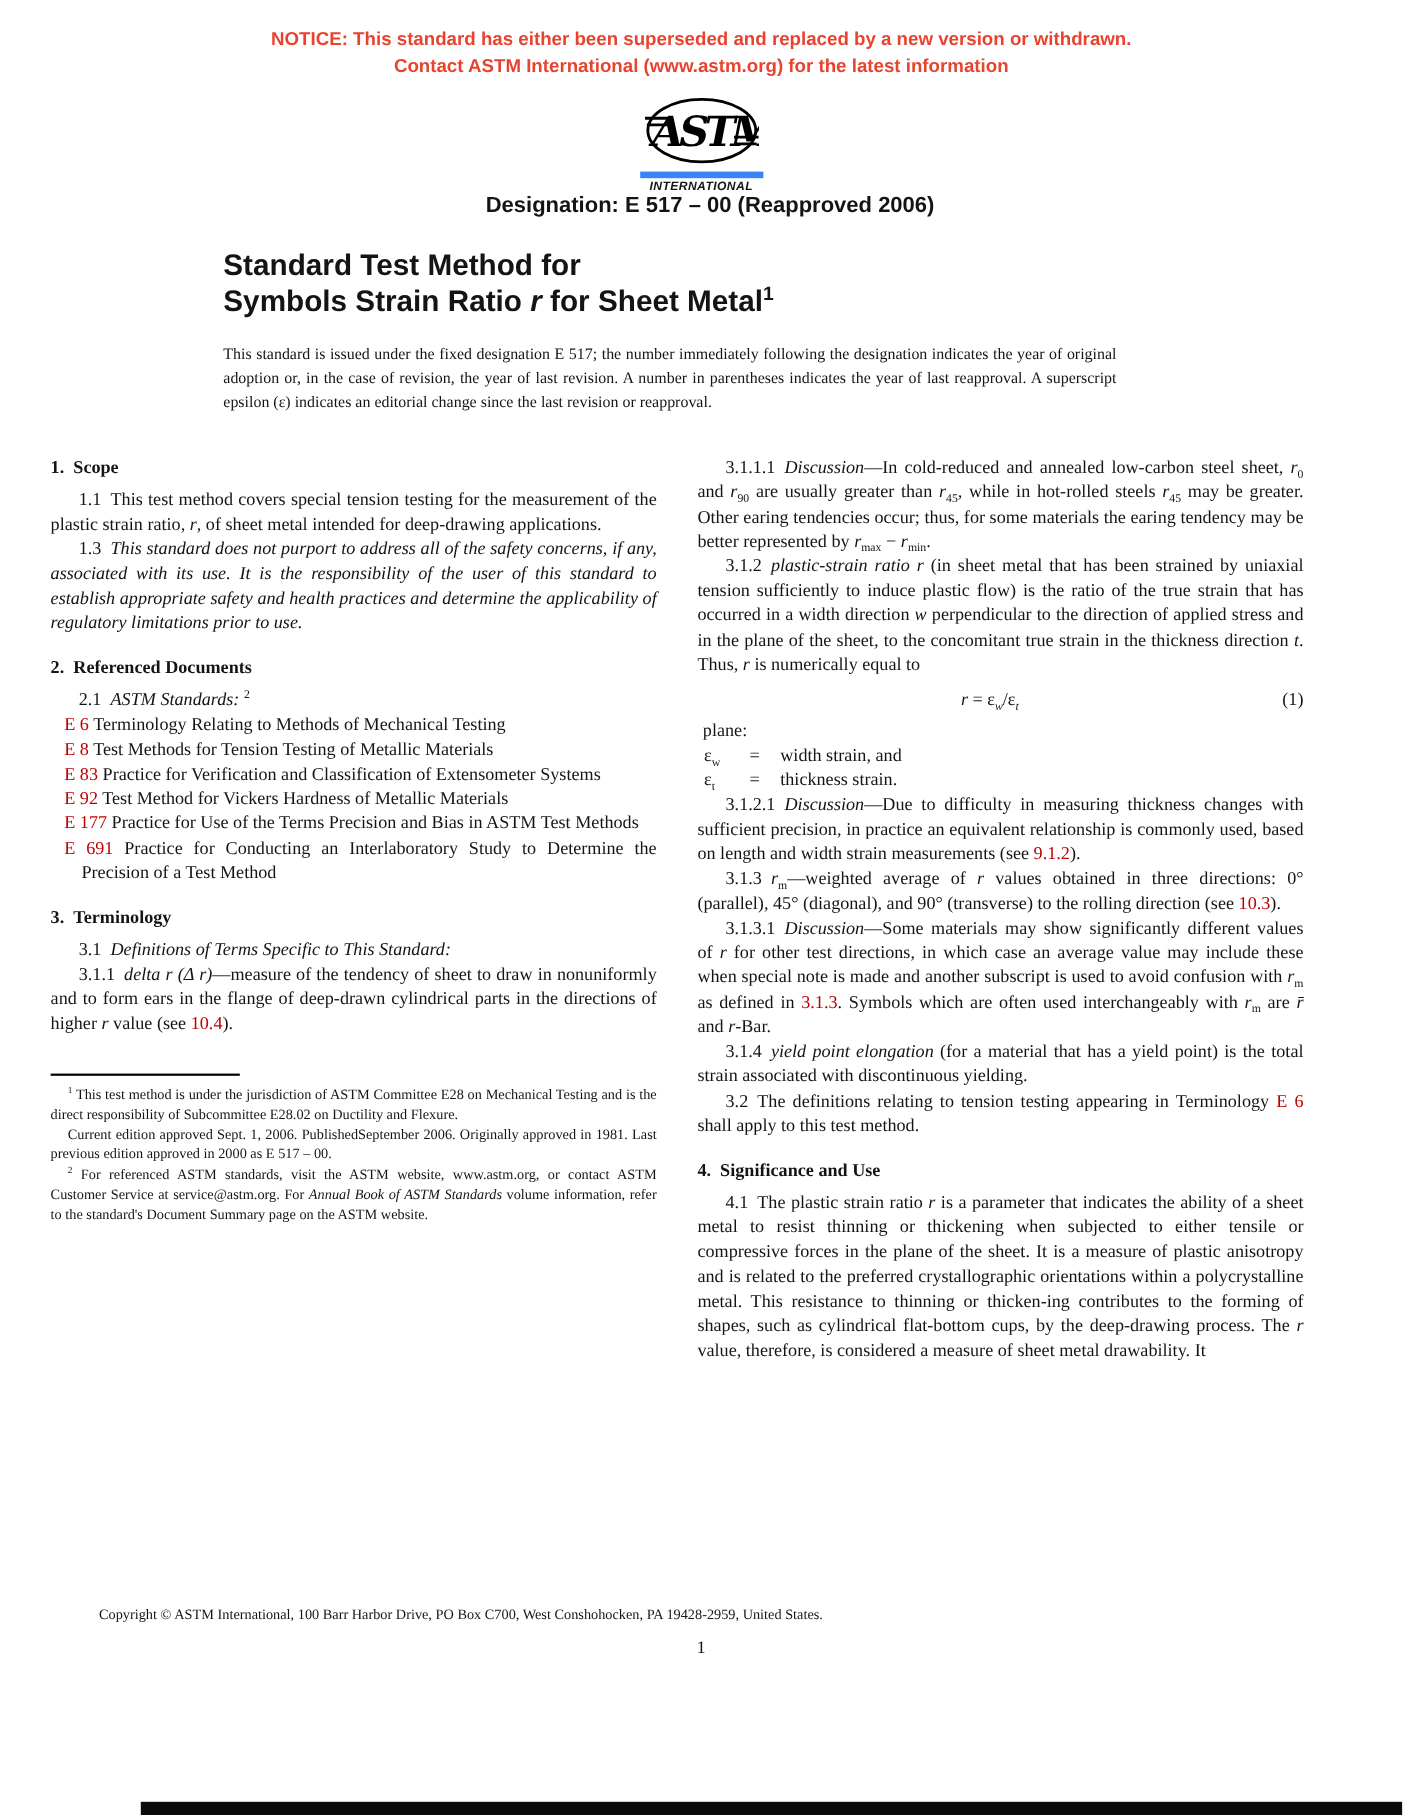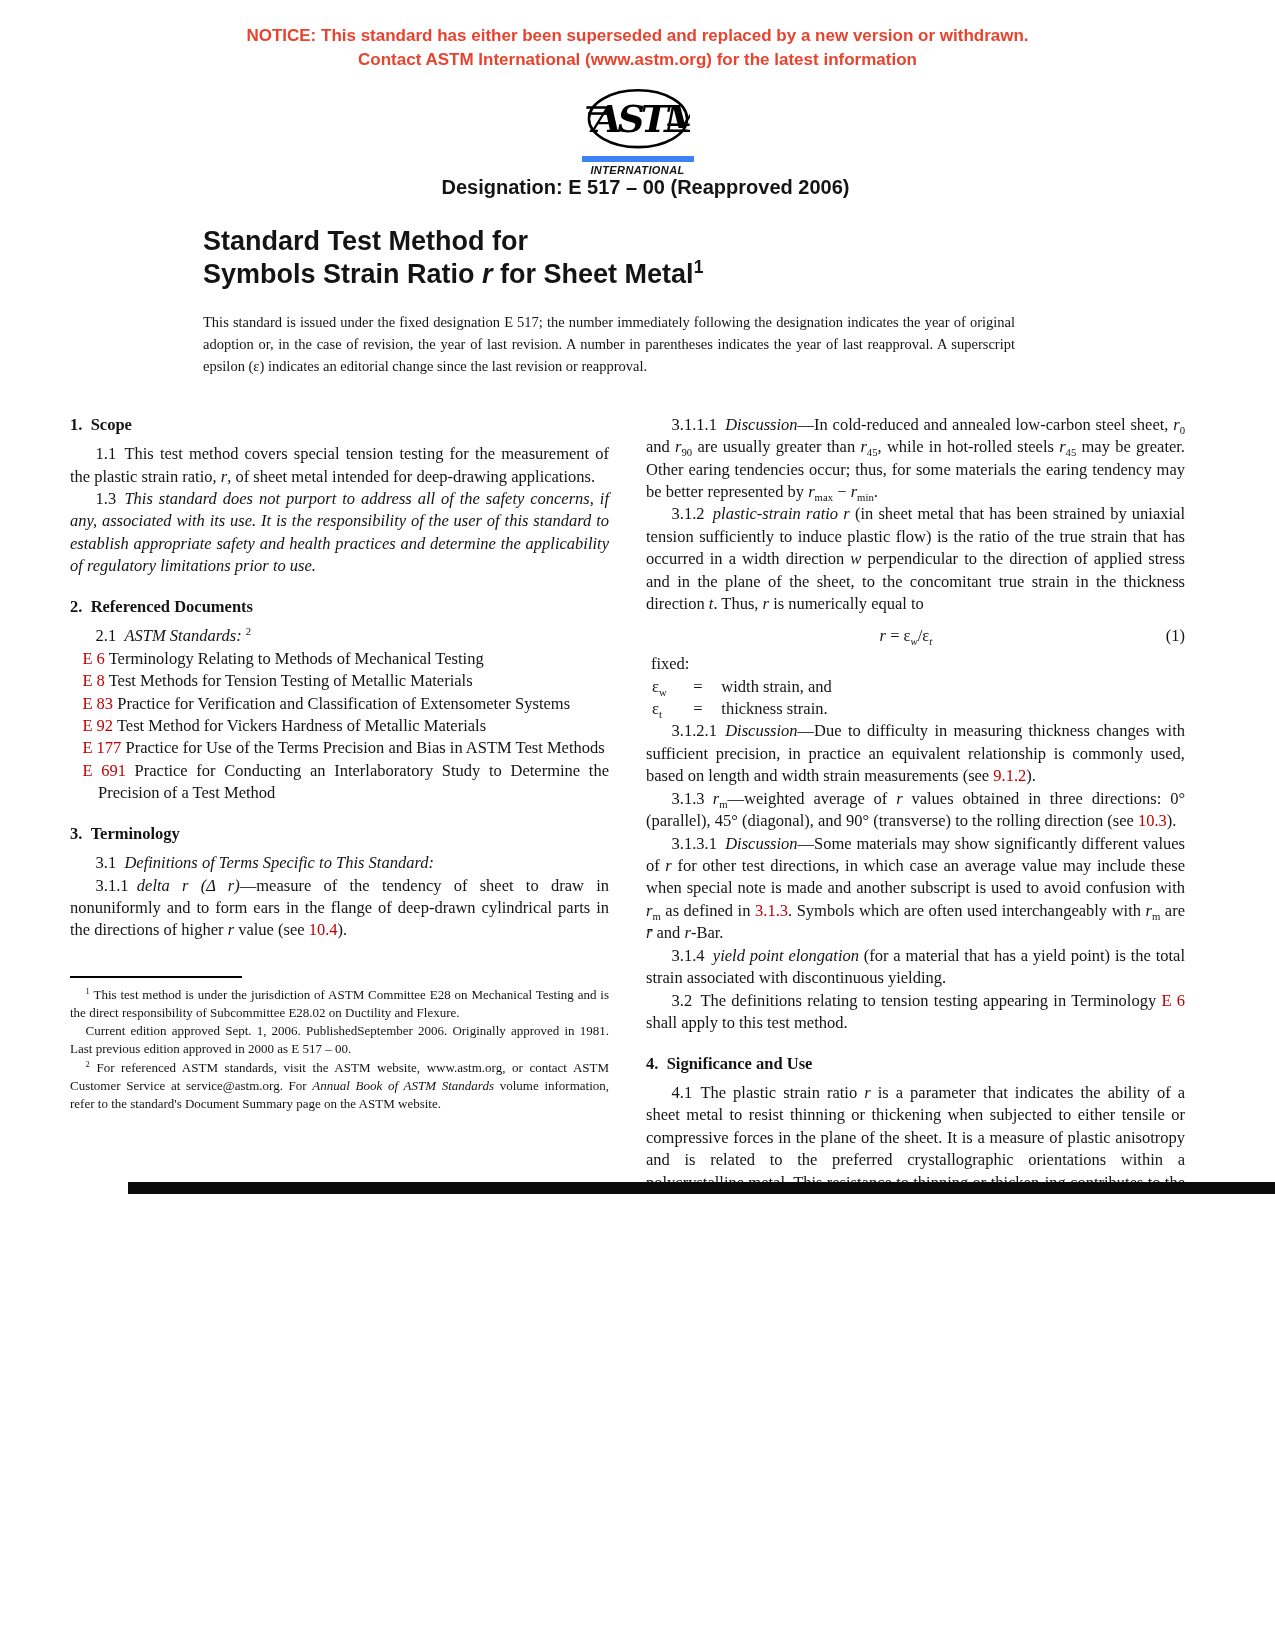--- a/index.html
+++ b/index.html
@@ -1,37 +1,37 @@
 <!DOCTYPE html>
 <html style="--notice-red: #e8432e; --link-red: #c00000;"><head>
 <meta charset="utf-8">
 <style>
   * { box-sizing: border-box; }
   html,body { margin:0; padding:0; background:#fff; }
   body { font-family:"Liberation Serif", serif; color:#141414; }
-  .page { position:relative; width:1275px; height:1194px; background:#fff; overflow:hidden; margin:0 auto; }
+  .page { position:relative; width:1275px; height:1650px; background:#fff; overflow:hidden; margin:0 auto; }
 
   .notice { padding-top:24px; text-align:center; font-family:"Liberation Sans",sans-serif;
             font-weight:700; font-size:17px; line-height:1.4; color:var(--notice-red,#e8432e); }
 
   .header-row { display:flex; align-items:center; margin:14px 90px 0 90px;flex-direction:column; }
   .logo { width:120px; text-align:center; flex:0 0 auto; }
   .logo-mark { width:104px; height:74px; display:block; margin:0 auto; }
   .logo-letters { font-family:"DejaVu Serif", serif; font-weight:bold; font-style:italic;
                   font-size:44px; letter-spacing:-5px; }
   .logo-sub { font-family:"Liberation Sans",sans-serif; font-weight:700; font-style:italic;
               font-size:11px; letter-spacing:.4px; border-top:6px solid #3b82f6; padding-top:2px; margin:-4px 4px 0; }
   .designation { margin-left:16px; font-family:"Liberation Sans",sans-serif; font-weight:700; font-size:20px; }
 
   .title-block { margin:26px 90px 0 203px; font-family:"Liberation Sans",sans-serif;
                  font-weight:700; font-size:27px; line-height:1.22; }
 
   .intro { margin:22px 90px 0 203px; max-width:812px; font-size:14.5px; line-height:1.5; text-align:justify; }
 
-  .columns { display:flex; gap:37px; margin:36px 90px 0 70px; }
+  .columns { display:flex; gap:37px; margin:36px 90px 0 46px; }
   .col { flex:1 1 0; font-size:16.5px; line-height:1.36; }
 
   .sec-h { font-size:16.5px; font-weight:700; margin:18px 0 7px 0; }
   .sec-h.first { margin-top:0; }
   .para { margin:0; text-indent:1.55em; text-align:justify; }
   .ref-list { margin:0; }
   .ref-item { margin:0 0 0 1.7em; text-indent:-0.95em; text-align:justify; }
 
   .equation { display:flex; align-items:flex-start; margin:9px 0 6px 0; }
   .eq-body { flex:1; text-align:center; }
@@ -119,21 +119,21 @@
 
     <section class="col">
       <p class="para"><span>3.1.1.1 </span><span class="r-i">Discussion</span><span>—In cold-reduced and annealed low-carbon steel sheet, </span><span class="r-i">r</span><span class="r-sub">0</span><span> and </span><span class="r-i">r</span><span class="r-sub">90</span><span> are usually greater than </span><span class="r-i">r</span><span class="r-sub">45</span><span>, while in hot-rolled steels </span><span class="r-i">r</span><span class="r-sub">45</span><span> may be greater. Other earing tendencies occur; thus, for some materials the earing tendency may be better represented by </span><span class="r-i">r</span><span class="r-sub">max</span><span> − </span><span class="r-i">r</span><span class="r-sub">min</span><span>.</span></p>
       <p class="para"><span>3.1.2 </span><span class="r-i">plastic-strain ratio r</span><span> (in sheet metal that has been strained by uniaxial tension sufficiently to induce plastic flow) is the ratio of the true strain that has occurred in a width direction </span><span class="r-i">w</span><span> perpendicular to the direction of applied stress and in the plane of the sheet, to the concomitant true strain in the thickness direction </span><span class="r-i">t</span><span>. Thus, </span><span class="r-i">r</span><span> is numerically equal to</span></p>
 
       <div class="equation">
         <span class="eq-body"><span class="r-i">r</span><span> = ε</span><span class="r-i r-sub">w</span><span>/ε</span><span class="r-i r-sub">t</span></span>
         <span class="eq-num">(1)</span>
       </div>
 
-      <p class="where">fixed:</p>
+      <p class="where">plane:</p>
       <div class="def-row">
         <span class="def-term"><span>ε</span><span class="r-sub">w</span></span>
         <span class="def-sign">=</span>
         <span class="def-desc">width strain, and</span>
       </div>
       <div class="def-row">
         <span class="def-term"><span>ε</span><span class="r-sub">t</span></span>
         <span class="def-sign">=</span>
         <span class="def-desc">thickness strain.</span>
       </div>

